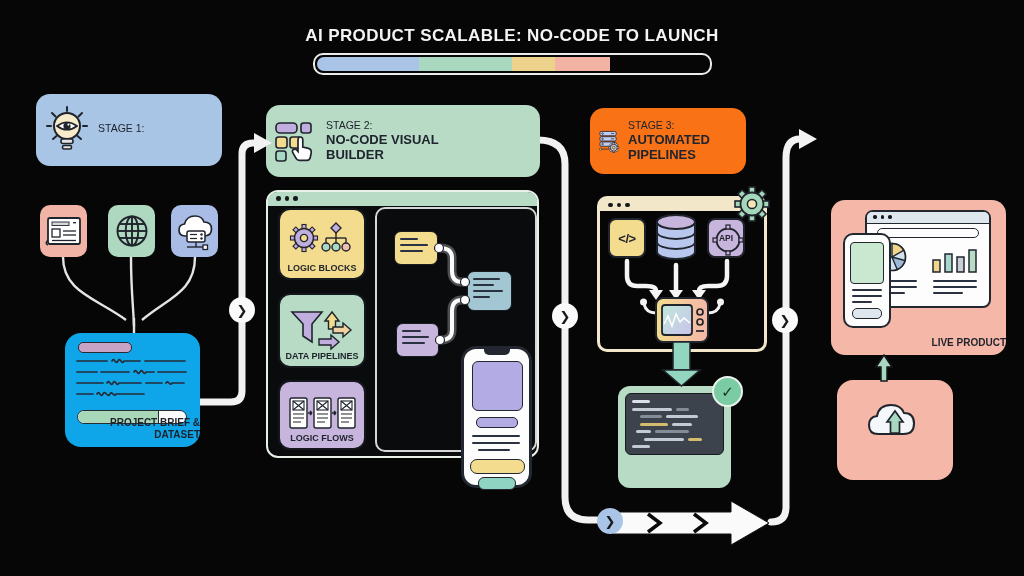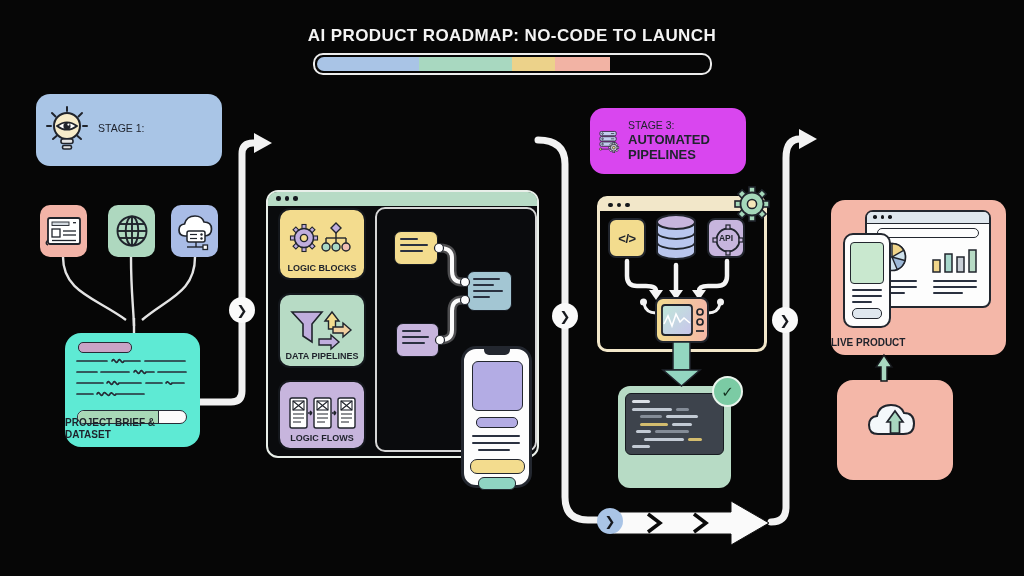--- a/index.html
+++ b/index.html
@@ -13,24 +13,24 @@
   .progress{left:313px;top:53px;width:391px;height:14px;border:2px solid #ececec;border-radius:10px;
     padding:2px;z-index:2;}
   .progress-track{width:100%;height:100%;border-radius:7px;overflow:hidden;display:flex;}
   .progress-seg{height:100%;}
   
   .card{border-radius:14px;display:flex;align-items:center;gap:8px;padding:0 8px;z-index:2;box-sizing:border-box;}
   .card .txt{color:#20242e;line-height:1.12;}
   .card .eyebrow{font-size:10.5px;font-weight:400;margin-bottom:2px;}
   .card .name{font-size:13px;font-weight:700;}
   
-  .diag-label{color:#1e222b;font-weight:700;text-align:left;line-height:1.2;}
+  .diag-label{color:#1e222b;font-weight:700;text-align:right;line-height:1.2;}
   
   .tile{border-radius:10px;display:flex;align-items:center;justify-content:center;z-index:2;}
-  .brief-card{left:65px;top:333px;width:135px;height:114px;background:#5eead4;border-radius:16px;z-index:2;}
+  .brief-card{left:65px;top:333px;width:135px;height:114px;background:#0ea5e9;border-radius:16px;z-index:2;}
   .brief-pill{position:absolute;left:13px;top:9px;width:52px;height:9px;border-radius:5px;background:#c9a3c6;border:1.5px solid #262b36;}
   .brief-progress{position:absolute;left:12px;top:77px;width:108px;height:12px;background:#fbfbfb;border:1.5px solid #262b36;border-radius:7px;overflow:hidden;}
   .brief-progress-fill{height:100%;width:74%;background:#a8d8b7;border-right:1.5px solid #262b36;border-radius:6px 0 0 6px;}
   .brief-label{position:absolute;left:0;right:0;bottom:6px;font-size:10px;}
   
   .win2{left:266px;top:190px;width:273px;height:268px;border:2.5px solid #e9efe9;border-radius:12px;
     background:#0a0b0d;z-index:2;box-sizing:border-box;}
   .win2-bar{position:absolute;left:0;top:0;right:0;height:14px;background:#b7dbc5;border-radius:9px 9px 0 0;}
   .win-dots{position:absolute;left:8px;top:4px;display:flex;gap:4px;}
   .win-dots span{width:4.5px;height:4.5px;border-radius:50%;background:#15181d;display:block;}
@@ -98,21 +98,21 @@
     </g>
 
     <g stroke="#e4e4e4" stroke-width="2.4" fill="none">
       <path d="M63,257 C63,292 96,298 126,320"></path>
       <path d="M131,257 C131,290 133,302 134,326"></path>
       <path d="M195,257 C195,292 168,298 142,320"></path>
       <path d="M134,318 V333"></path>
     </g>
   </svg>
 
-  <div class="abs title">AI PRODUCT ROADMAP: NO-CODE TO LAUNCH</div>
+  <div class="abs title">AI PRODUCT SCALABLE: NO-CODE TO LAUNCH</div>
   <div class="abs progress">
     <div class="progress-track">
         <div class="progress-seg" style="width: 26%; background: rgb(169, 196, 230);"></div>
         <div class="progress-seg" style="width: 24%; background: rgb(168, 216, 192);"></div>
         <div class="progress-seg" style="width: 11%; background: rgb(236, 210, 138);"></div>
         <div class="progress-seg" style="width: 14%; background: rgb(242, 179, 164);"></div>
       </div>
   </div>
 
   <div class="abs card" style="left:36px;top:94px;width:186px;height:72px;background:#a9c5e6;">
@@ -131,22 +131,38 @@
       <circle cx="23" cy="21" r="3.6" fill="#20242c"></circle>
         <circle cx="24.4" cy="19.6" r="1.1" fill="#fff"></circle>
       <rect x="17" y="34" width="12" height="4.5" rx="2" fill="#e3e3e3" stroke="#20242c" stroke-width="1.6"></rect>
       <rect x="18.5" y="40.5" width="9" height="3.5" rx="1.5" fill="#e3e3e3" stroke="#20242c" stroke-width="1.6"></rect>
     </svg>
     <div class="txt">
       <div class="eyebrow">STAGE 1:</div>
     </div>
   </div>
 
-
-  <div class="abs card" style="left:590px;top:108px;width:156px;height:66px;background:#d946ef;">
+  <div class="abs card" style="left:266px;top:105px;width:274px;height:72px;background:#b7dbc5;">
+    <svg width="44" height="46" viewBox="0 0 44 46">
+      <g stroke="#20242c" stroke-width="1.6">
+        <rect x="2" y="5" width="21" height="10" rx="4" fill="#c0aede"></rect>
+        <rect x="27" y="5" width="10" height="10" rx="2.5" fill="#c0aede"></rect>
+        <rect x="2" y="19" width="11" height="11" rx="2.5" fill="#f3dc8e"></rect>
+        <rect x="16" y="19" width="11" height="11" rx="2.5" fill="#f3dc8e"></rect>
+        <rect x="2" y="33" width="10" height="10" rx="2.5" fill="#a8d8c6"></rect>
+      </g>
+      <path d="M24,22 q0,-3 2.4,-3 q2.4,0 2.4,3 v7 l5.6,1.4 q3.4,1 2.8,4.4 l-0.9,4.6 q-0.6,3 -3.4,3 h-7.4 q-2.4,0 -3.4,-2 l-3.2,-5.6 q-1.4,-2.4 1,-3.4 q1.9,-0.7 3.3,1 l0.8,1 z" fill="#fff" stroke="#20242c" stroke-width="1.7"></path>
+    </svg>
+    <div class="txt">
+      <div class="eyebrow">STAGE 2:</div>
+      <div class="name" style="width:150px">NO-CODE VISUAL BUILDER</div>
+    </div>
+  </div>
+
+  <div class="abs card" style="left:590px;top:108px;width:156px;height:66px;background:#f97316;">
     <svg width="46" height="46" viewBox="0 0 46 46">
       <g stroke="#20242c" stroke-width="1.7">
         <rect x="4" y="3" width="34" height="9" rx="3" fill="#c3ccf0"></rect>
         <rect x="4" y="14" width="34" height="9" rx="3" fill="#c3ccf0"></rect>
         <rect x="4" y="25" width="34" height="9" rx="3" fill="#c3ccf0"></rect>
       </g>
       <g stroke="#20242c" stroke-width="1.5" fill="none">
         <circle cx="9.5" cy="7.5" r="1.7"></circle>
           <circle cx="9.5" cy="18.5" r="1.7"></circle>
           <circle cx="9.5" cy="29.5" r="1.7"></circle>

